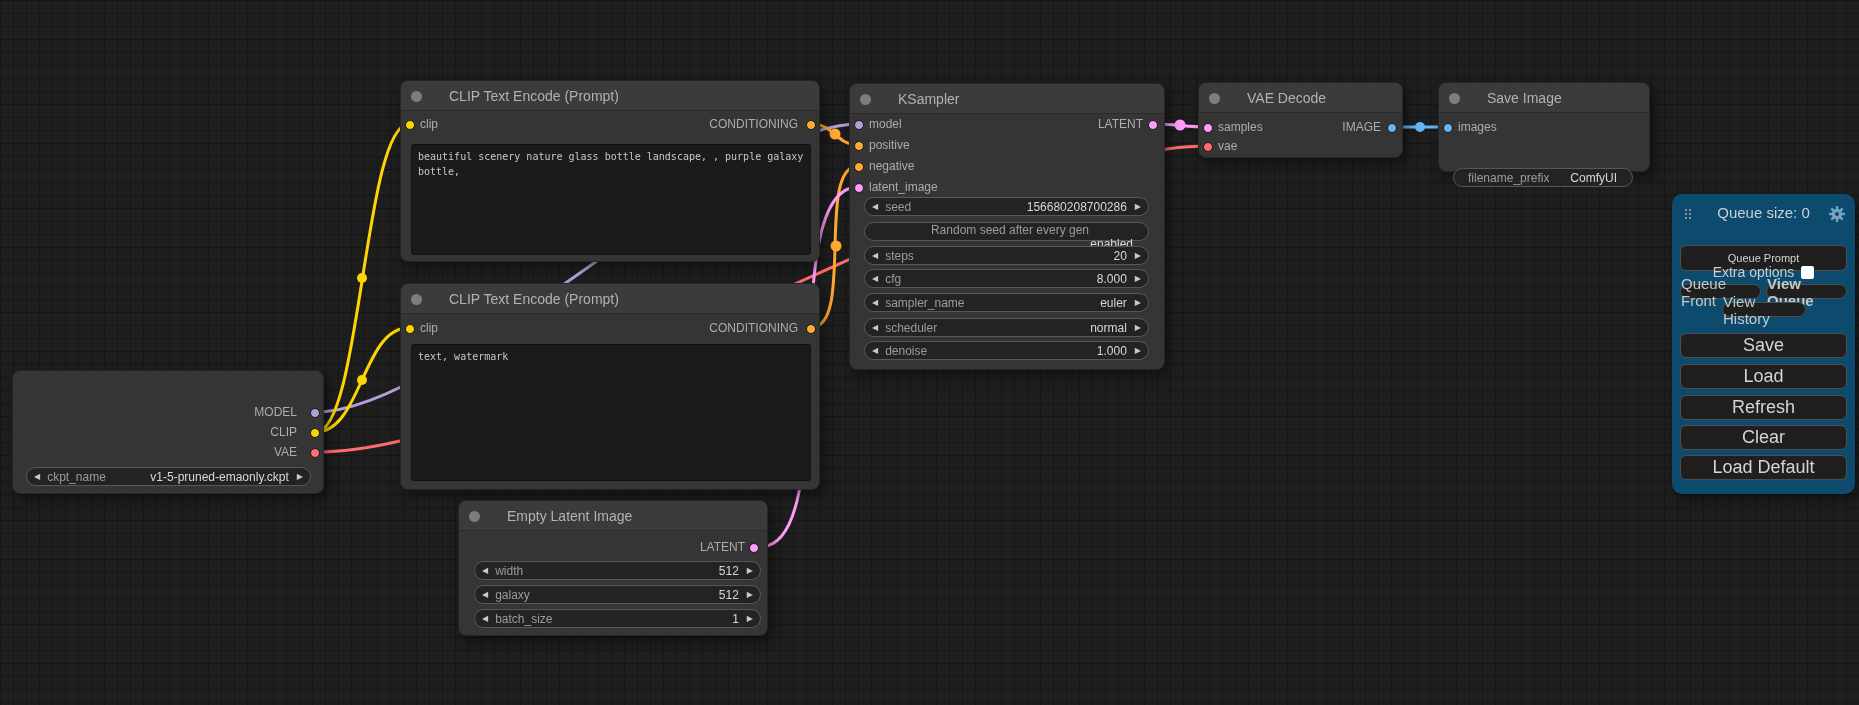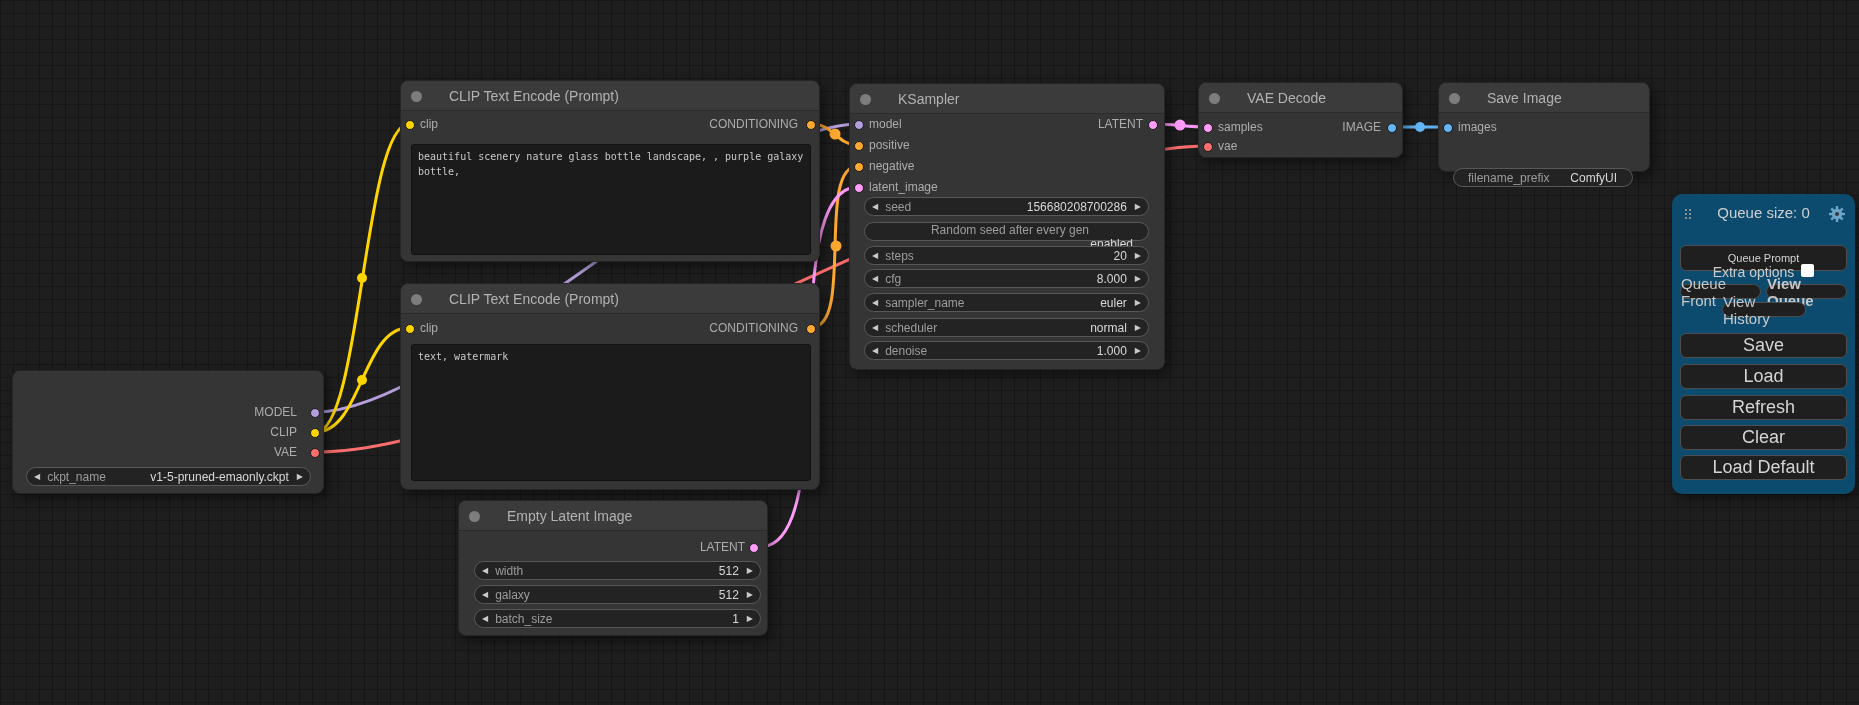--- a/index.html
+++ b/index.html
@@ -43,21 +43,21 @@
   #queue{position:absolute;left:1672px;top:194px;width:183px;height:300px;z-index:3;
     background:#0c4a6e;border-radius:10px;box-shadow:4px 5px 12px rgba(0,0,0,.45);}
   .qbtn{position:absolute;left:8px;width:167px;background:#1f1f1f;border:1px solid #4e4e4e;
     border-radius:6px;color:#d4d4d4;display:flex;align-items:center;justify-content:center;
     box-sizing:border-box;cursor:pointer;}
   .qsmall{position:absolute;background:#1f1f1f;border:1px solid #4e4e4e;border-radius:8px;
     color:#c8c8c8;font-size:15px;display:flex;align-items:center;justify-content:center;box-sizing:border-box;}
   #qsize{position:absolute;left:0;right:0;top:10px;text-align:center;color:#cfcfcf;font-size:15px;}
   #qdots{position:absolute;left:13px;top:15px;width:2px;height:2px;background:#8f8f8f;
     box-shadow:0 4px #8f8f8f,0 8px #8f8f8f,4px 0 #8f8f8f,4px 4px #8f8f8f,4px 8px #8f8f8f;}
-  #extra{position:absolute;left:0;right:0;top:70px;height:16px;display:flex;align-items:flex-start;justify-content:center;gap:7px;color:#cccccc;font-size:14px;}
+  #extra{position:absolute;left:0;right:0;top:70px;height:16px;display:flex;align-items:center;justify-content:center;gap:7px;color:#cccccc;font-size:14px;}
   .chk{width:13px;height:13px;background:#ffffff;border-radius:2px;}
 </style>
 </head>
 <body>
 
 <svg id="wires" width="1859" height="705">
   <path d="M316,412 C450,412 724,124 858,124" fill="none" stroke-width="3" stroke="#B39DDB"></path>
   <path d="M316,432 C361,432 364,124 409,124" fill="none" stroke-width="3" stroke="#FFD500"></path>
   <path d="M316,432 C361,432 363,328 408,328" fill="none" stroke-width="3" stroke="#FFD500"></path>
   <path d="M316,452 C540,452 985,146 1207,146" fill="none" stroke-width="3" stroke="#FF6E6E"></path>

